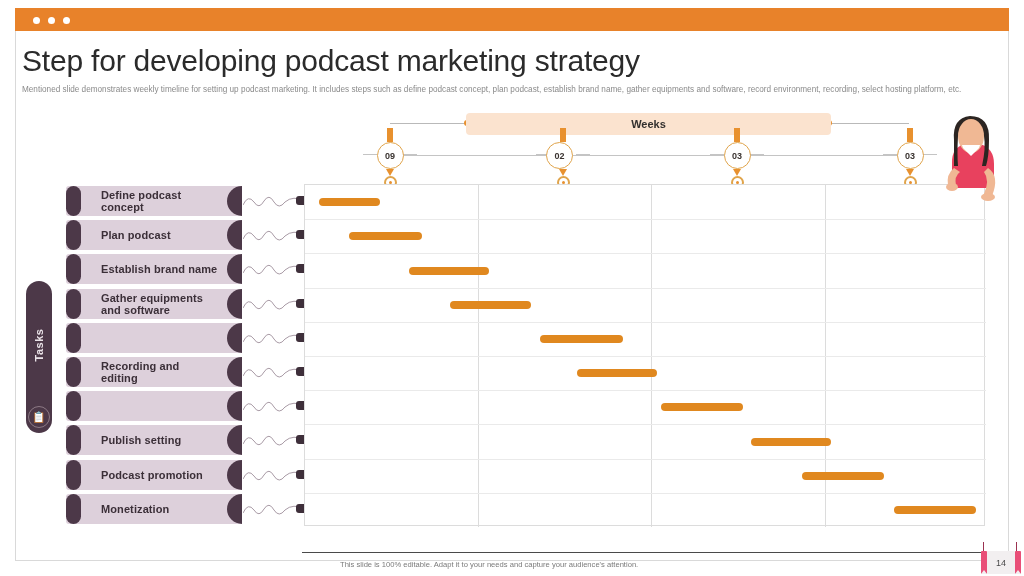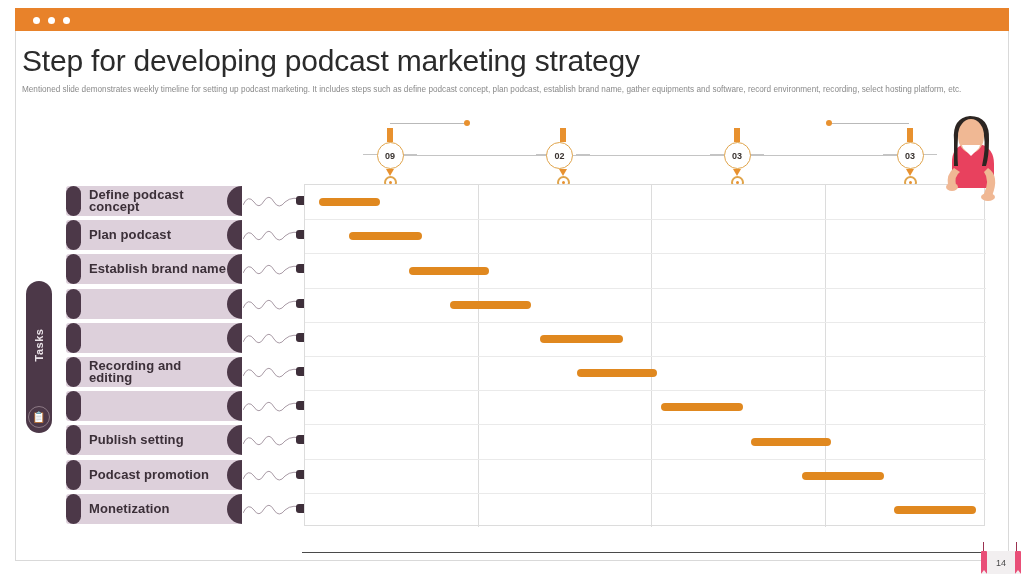--- a/index.html
+++ b/index.html
@@ -194,23 +194,23 @@
     border-top-right-radius: 15px;
     border-bottom-right-radius: 15px;
   }
   .task-band .cap-r {
     right: 0;
     border-radius: 15px 0 0 15px;
   }
   .task-label {
     position: relative;
     z-index: 2;
-    margin-left: 23px;
+    margin-left: 35px;
     width: 140px;
-    font-size: 13px;
+    font-size: 11px;
     line-height: 12px;
     color: #3b2f38;
     font-weight: bold;
     letter-spacing: 0.1px;
   }
 
   
   .connector {
     position: absolute;
     left: 243px;
@@ -311,20 +311,21 @@
     <span class="dot d3"></span>
   </div>
 
   <div class="page-title">Step for developing podcast marketing strategy</div>
   <div class="page-subtitle">Mentioned slide demonstrates weekly timeline for setting up podcast marketing. It includes steps such as define podcast concept, plan podcast, establish brand name, gather equipments and software, record environment, recording, select hosting platform, etc.</div>
 
   <div class="banner-line left"></div>
   <div class="banner-line right"></div>
   <div class="banner-dot bl"></div>
   <div class="banner-dot br"></div>
+  <div class="weeks-banner">Weeks</div>
 
   <div class="axis-line"></div>
 
   <div id="week-markers">
       <div class="wk-stem" style="left: 387px;"></div>
       <div class="wk-tick" style="left: 363px;"></div>
       <div class="wk-tick" style="left: 403px;"></div>
       <div class="wk" style="left: 376.5px;">09</div>
       <div class="wk-arrow" style="left: 386px;"></div>
       <div class="wk-ring" style="left: 383.5px;"></div>
@@ -377,20 +378,21 @@
         <span class="cap-r"></span>
         <div class="task-label">Establish brand name</div>
       </div>
       <svg class="connector" viewBox="0 0 62 16" style="top: 264.4px;">
         <path d="M0 9 Q5 -2 11 6 Q16 14 21 5 Q26 -3 31 6 Q36 14 42 6 Q50 -1 62 5" fill="none" stroke="#a99ba6" stroke-width="1"></path>
       </svg>
       <div class="conn-dot" style="top: 264.4px;"></div>
       <div class="task-band" style="top: 288.6px;">
         <span class="cap-l"></span>
         <span class="cap-r"></span>
+        <div class="task-label">Gather equipments<br>and software</div>
       </div>
       <svg class="connector" viewBox="0 0 62 16" style="top: 298.6px;">
         <path d="M0 9 Q5 -2 11 6 Q16 14 21 5 Q26 -3 31 6 Q36 14 42 6 Q50 -1 62 5" fill="none" stroke="#a99ba6" stroke-width="1"></path>
       </svg>
       <div class="conn-dot" style="top: 298.6px;"></div>
       <div class="task-band" style="top: 322.8px;">
         <span class="cap-l"></span>
         <span class="cap-r"></span>
       </div>
       <svg class="connector" viewBox="0 0 62 16" style="top: 332.8px;">
@@ -477,20 +479,21 @@
     <path d="M24 30 Q22 8 40 6 Q60 6 59 30 Q59 46 56 56 L52 56 Q56 38 54 26 L28 26 Q27 44 28 56 L24 56 Z" fill="#2c2522"></path>
     <ellipse cx="41" cy="26" rx="13" ry="17" fill="#f0b894"></ellipse>
     <path d="M33 38 L41 46 L49 38 L50 35 L32 35 Z" fill="#ffffff"></path>
     <path d="M24 58 Q16 64 18 76 L26 76 Q24 66 30 62 Z" fill="#f0b894"></path>
     <path d="M58 58 Q70 66 62 86 L54 84 Q60 70 54 62 Z" fill="#f0b894"></path>
     <ellipse cx="22" cy="77" rx="6" ry="4" fill="#f0b894"></ellipse>
     <ellipse cx="58" cy="87" rx="7" ry="4" fill="#f0b894"></ellipse>
   </svg>
 
   <div class="footer-rule"></div>
+  <div class="footer-text">This slide is 100% editable. Adapt it to your needs and capture your audience's attention.</div>
   <div class="bm-stem"></div>
   <div class="bm-stem r2"></div>
   <div class="page-badge">
     <span class="bm l"></span>
     <span>14</span>
     <span class="bm r"></span>
   </div>
 
 </div>
 

